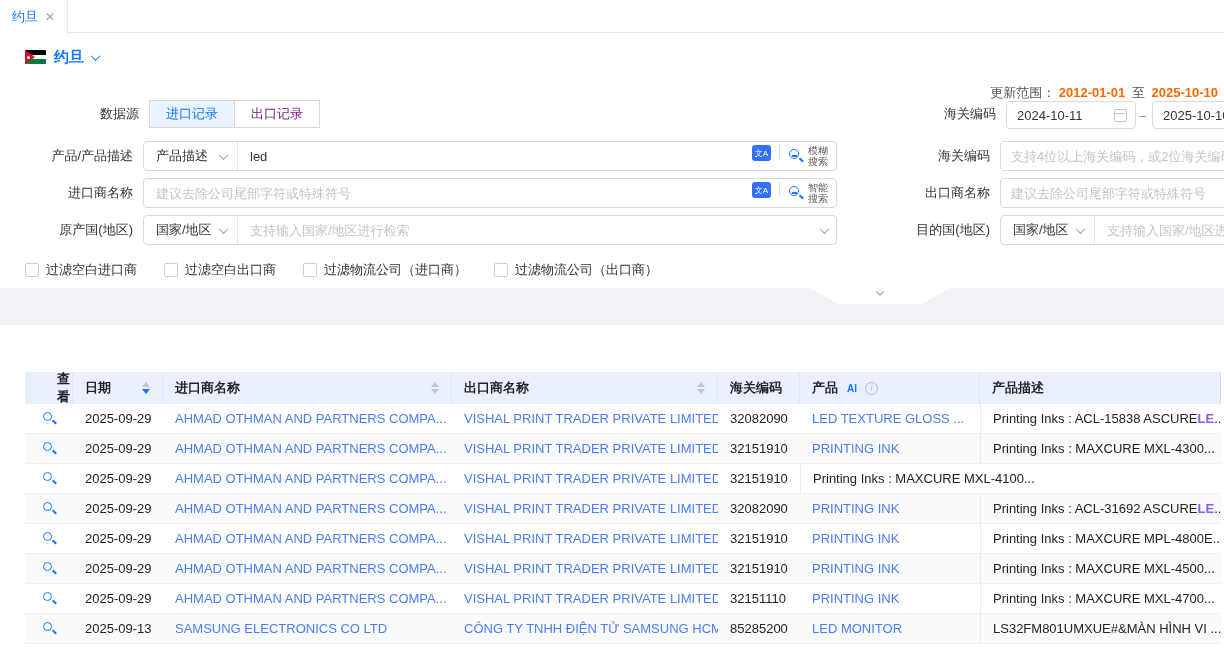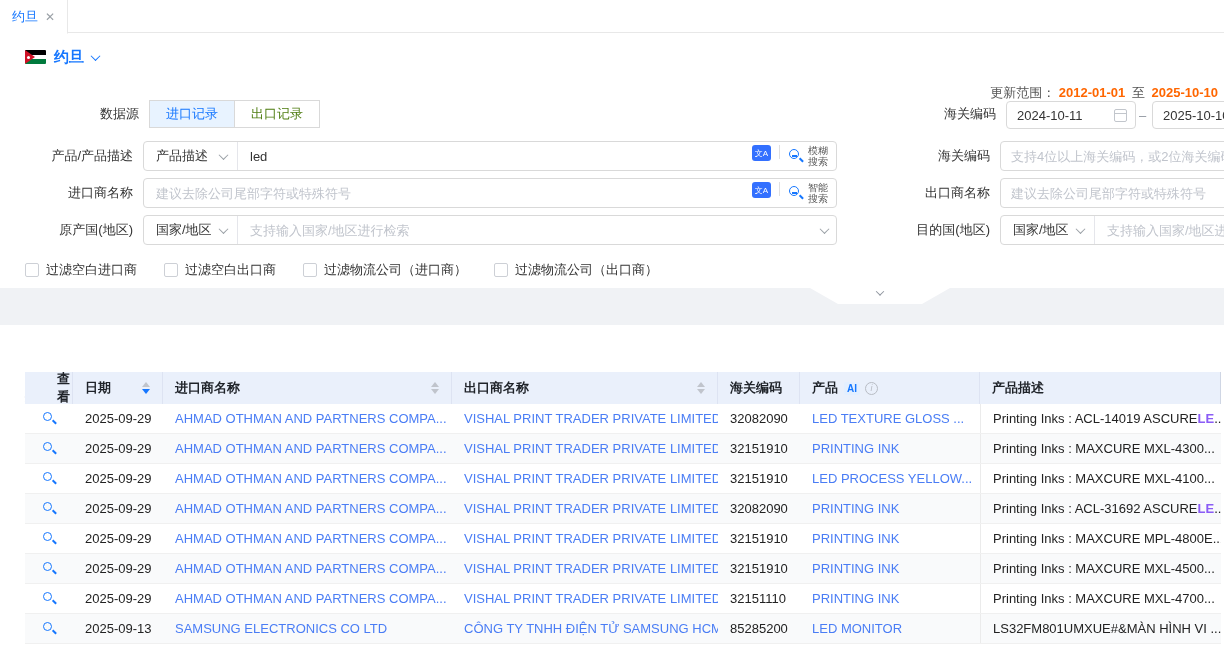--- a/index.html
+++ b/index.html
@@ -28,21 +28,21 @@
   .update-range { position:absolute; top:84px; right:6px; font-size:13px; color:#555; white-space:nowrap; }
   .update-range .date { color:#ff6600; font-weight:bold; }
   .update-range .to { color:#555; margin:0 3px; }
 
   
   .frow { position:absolute; left:0; width:100%; }
   .lbl-left  { position:absolute; left:0;   width:133px; text-align:right; color:#333; }
   .lbl-right { position:absolute; left:876px; width:114px; text-align:right; color:#333; }
 
   .seg { position:absolute; left:143px; top:0; height:28px; display:flex; border:1px solid #d9d9d9; border-radius:0; overflow:hidden; background:#fff; }
-  .seg-btn { padding:0 16px; display:flex; align-items:center; font-size:13px; color:#4d7c0f; cursor:pointer; background:#fff; }
+  .seg-btn { padding:0 16px; display:flex; align-items:center; font-size:13px; color:#701a75; cursor:pointer; background:#fff; }
   .seg-btn.selected { background:#e8f3ff; color:#1677ff; }
   .seg-btn + .seg-btn { border-left:1px solid #d9d9d9; }
 
   .group { position:absolute; left:143px; top:0; height:30px; width:694px; border:1px solid #d9d9d9; border-radius:4px; background:#fff; display:flex; align-items:center; }
   .group .select { flex:0 0 94px; height:100%; display:flex; align-items:center; justify-content:space-between; padding:0 10px 0 12px; border-right:1px solid #e5e6eb; cursor:pointer; }
   .group input { flex:1 1 auto; height:100%; border:none; outline:none; padding:0 10px 0 12px; font-size:13px; font-family:inherit; color:#333; min-width:0; background:transparent; }
   input::placeholder { color:#c0c4cc; }
   .group .end-icons { flex:0 0 auto; display:flex; gap:8px; padding-right:8px; }
   .divider-v { width:1px; height:14px; background:#e0e0e0; }
 
@@ -303,21 +303,21 @@
                   <span class="c"></span>
                   <span class="h"></span>
                 </span>
               </div>
               <div class="td" style="width: 90px; flex: 0 0 90px;">2025-09-29</div>
               <div class="td link" style="width: 289px; flex: 0 0 289px;">AHMAD OTHMAN AND PARTNERS COMPA...</div>
               <div class="td link" style="width: 266px; flex: 0 0 266px;">VISHAL PRINT TRADER PRIVATE LIMITED</div>
               <div class="td" style="width: 82px; flex: 0 0 82px;">32082090</div>
               <div class="td link" style="width: 180px; flex: 0 0 180px;">LED TEXTURE GLOSS ...</div>
               <div class="td desc" style="width: 241px; flex: 0 0 241px;">
-                <span>Printing Inks : ACL-14019 ASCURE </span>
+                <span>Printing Inks : ACL-15838 ASCURE </span>
                 <span class="hl">LE</span>
                 <span>...</span>
               </div>
             </div>
             <div class="tr alt">
               <div class="td center" style="width: 48px; flex: 0 0 48px;">
                 <span class="view-btn">
                   <span class="c"></span>
                   <span class="h"></span>
                 </span>
@@ -335,21 +335,20 @@
               <div class="td center" style="width: 48px; flex: 0 0 48px;">
                 <span class="view-btn">
                   <span class="c"></span>
                   <span class="h"></span>
                 </span>
               </div>
               <div class="td" style="width: 90px; flex: 0 0 90px;">2025-09-29</div>
               <div class="td link" style="width: 289px; flex: 0 0 289px;">AHMAD OTHMAN AND PARTNERS COMPA...</div>
               <div class="td link" style="width: 266px; flex: 0 0 266px;">VISHAL PRINT TRADER PRIVATE LIMITED</div>
               <div class="td" style="width: 82px; flex: 0 0 82px;">32151910</div>
-              <div class="td link" style="width: 180px; flex: 0 0 180px;">LED PROCESS YELLOW...</div>
               <div class="td desc" style="width: 241px; flex: 0 0 241px;">
                 <span>Printing Inks : MAXCURE MXL-4100...</span>
               </div>
             </div>
             <div class="tr alt">
               <div class="td center" style="width: 48px; flex: 0 0 48px;">
                 <span class="view-btn">
                   <span class="c"></span>
                   <span class="h"></span>
                 </span>

